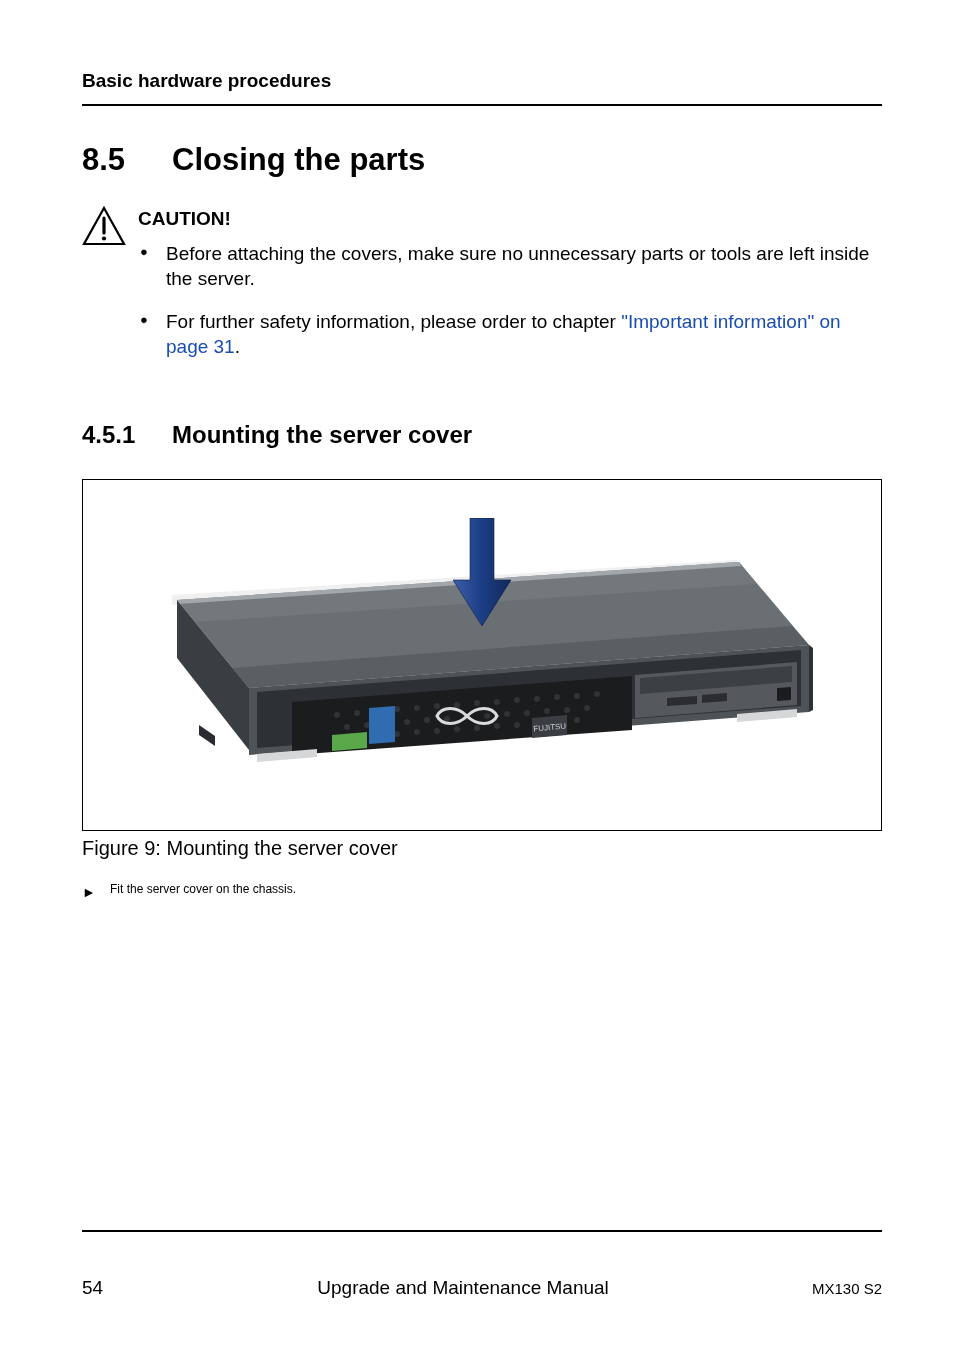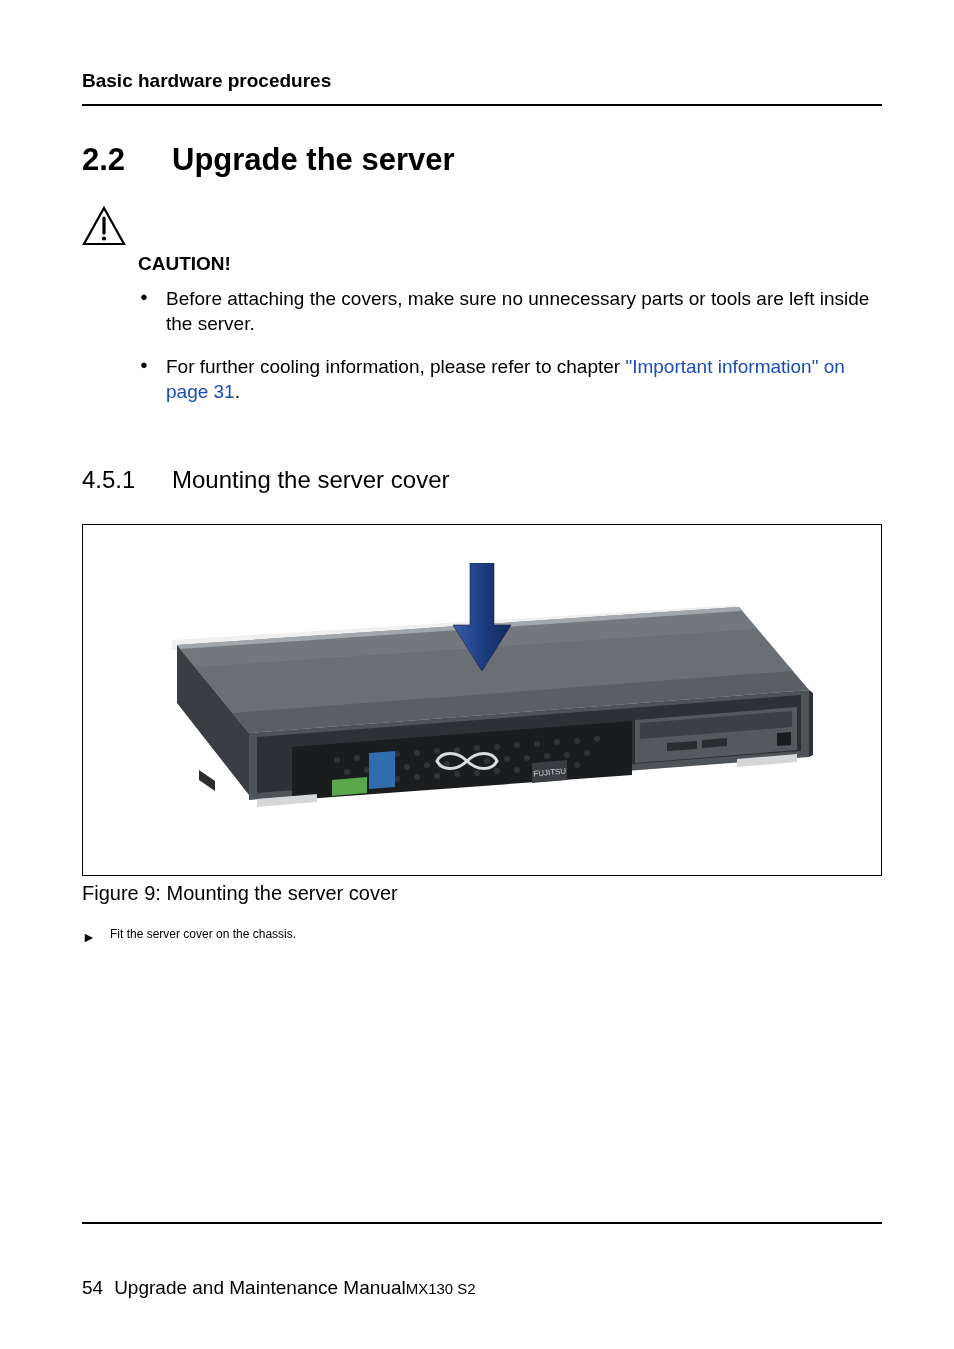--- a/index.html
+++ b/index.html
@@ -34,21 +34,20 @@
       gap: 12px;
       margin-bottom: 44px;
     }
     .caution-icon {
       flex: 0 0 44px;
     }
     .caution-body {
       flex: 1;
       font-size: 19px;
       line-height: 1.32;
-      margin-top: 45px;
     }
     .caution-title {
       font-weight: bold;
       margin-bottom: 10px;
     }
     .bullet-list {
       list-style: none;
       padding-left: 0;
     }
     .bullet-list li {
@@ -59,21 +58,21 @@
     .bullet-list li::before {
       content: "●";
       position: absolute;
       left: 2px;
       top: 2px;
       font-size: 13px;
     }
     .link { color: #1a4db3; }
     .h2 {
       font-size: 24px;
-      font-weight: normal;
+      font-weight: bold;
       margin-bottom: 30px;
     }
     .h2-num { display: inline-block; width: 90px; }
     .figure-box {
       border: 1px solid #000;
       width: 100%;
       height: 352px;
       display: flex;
       align-items: center;
       justify-content: center;
@@ -100,22 +99,23 @@
       left: 0;
       top: 2px;
       font-size: 14px;
     }
     .footer {
       position: absolute;
       bottom: 50px;
       left: 82px;
       right: 72px;
       border-top: 2px solid #000;
-      padding-top: 16px;
+      padding-top: 8px;
       display: flex;
+      justify-content: space-between;
       align-items: baseline;
       font-size: 19px;
     }
     .footer-center { font-size: 19px; margin-left: 11px; }
     .footer-right { font-size: 15px; margin-top: 40px; }
 
     
     .server-wrap { position: relative; }
     .arrow-down {
       position: absolute;
@@ -129,36 +129,36 @@
 </head>
 <body>
 
 <div class="page">
 
   <div class="header-line">
     <span class="header-text">Basic hardware procedures</span>
   </div>
 
   <div class="h1">
-    <span class="h1-num">2.2</span><span>Upgrade the server</span>
+    <span class="h1-num">8.5</span><span>Closing the parts</span>
   </div>
 
   <div class="caution-block">
     <div class="caution-icon">
       <svg width="44" height="42" viewBox="0 0 44 42">
         <polygon points="22,2 42,38 2,38" fill="none" stroke="#000" stroke-width="2.2"></polygon>
         <line x1="22" y1="12" x2="22" y2="27" stroke="#000" stroke-width="3.2" stroke-linecap="round"></line>
         <circle cx="22" cy="32.5" r="2.1" fill="#000"></circle>
       </svg>
     </div>
     <div class="caution-body">
       <div class="caution-title">CAUTION!</div>
       <ul class="bullet-list">
         <li><span>Before attaching the covers, make sure no unnecessary parts or tools are left inside the server.</span></li>
-        <li><span>For further cooling information, please refer to chapter </span><span class="link">"Important information" on page 31</span><span>.</span></li>
+        <li><span>For further safety information, please order to chapter </span><span class="link">"Important information" on page 31</span><span>.</span></li>
       </ul>
     </div>
   </div>
 
   <div class="h2">
     <span class="h2-num">4.5.1</span><span>Mounting the server cover</span>
   </div>
 
   <div class="figure-box">
     <div class="server-wrap">

